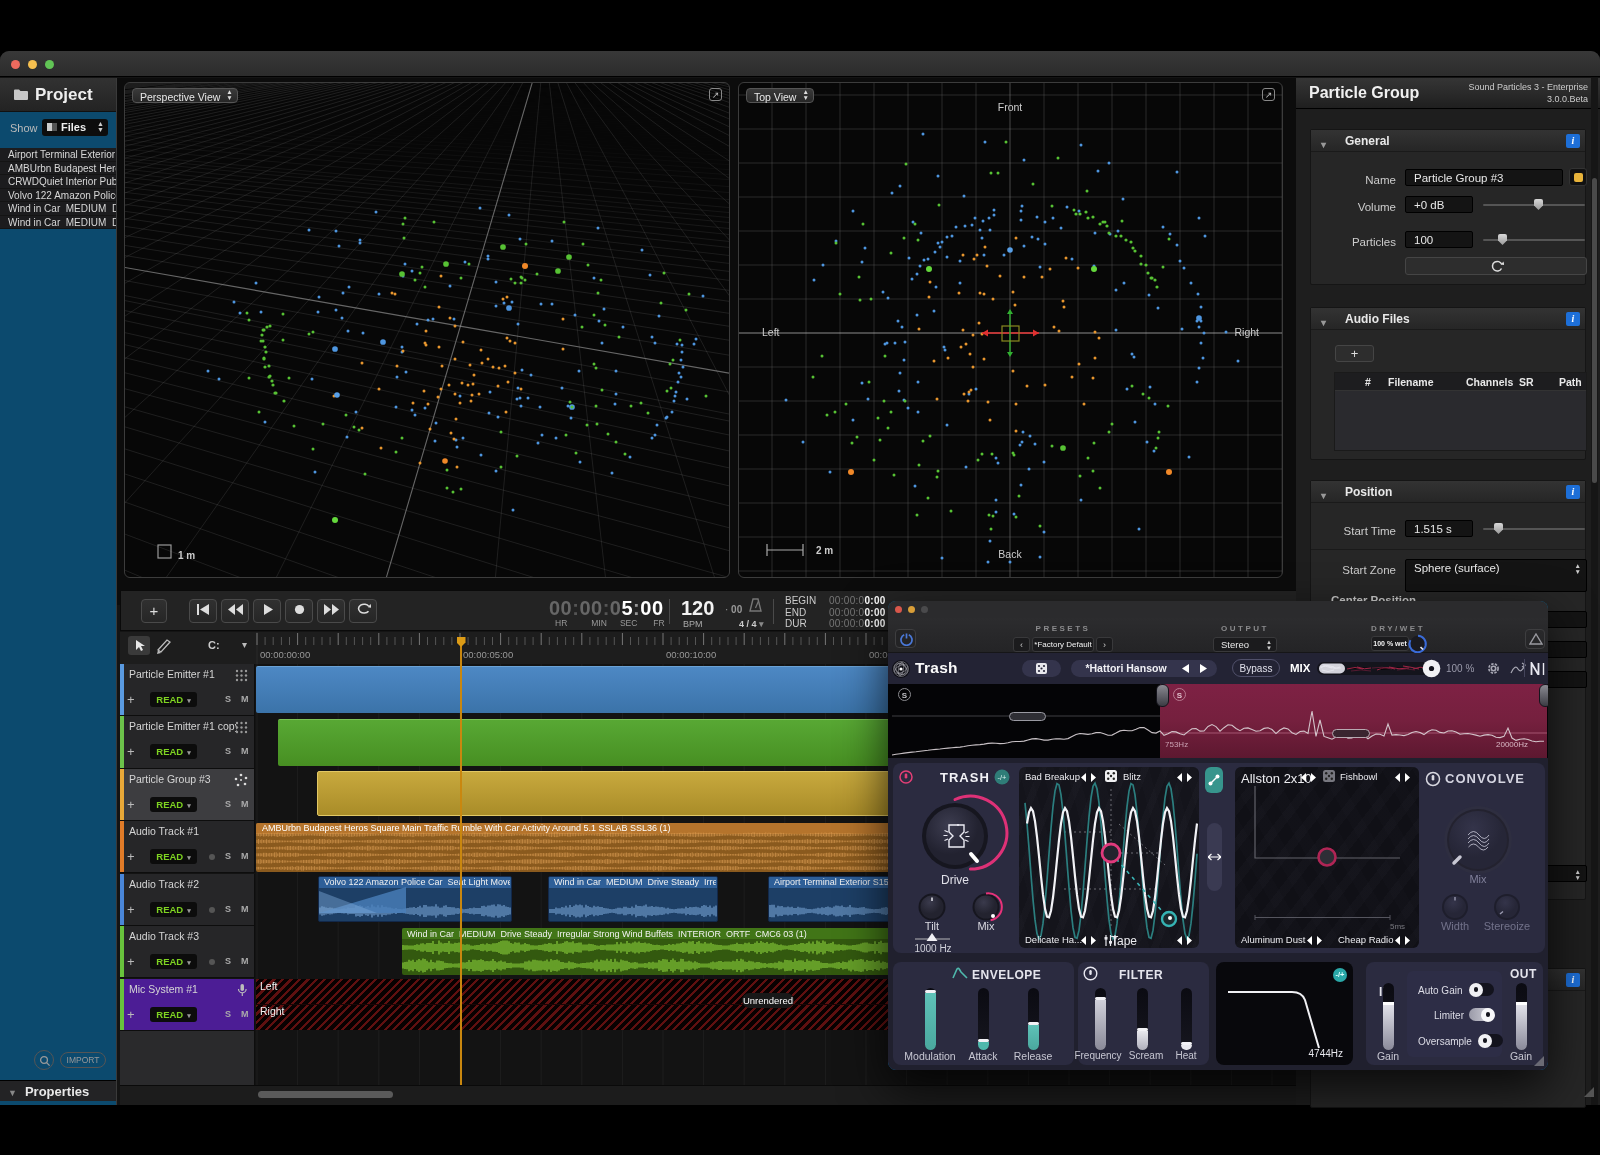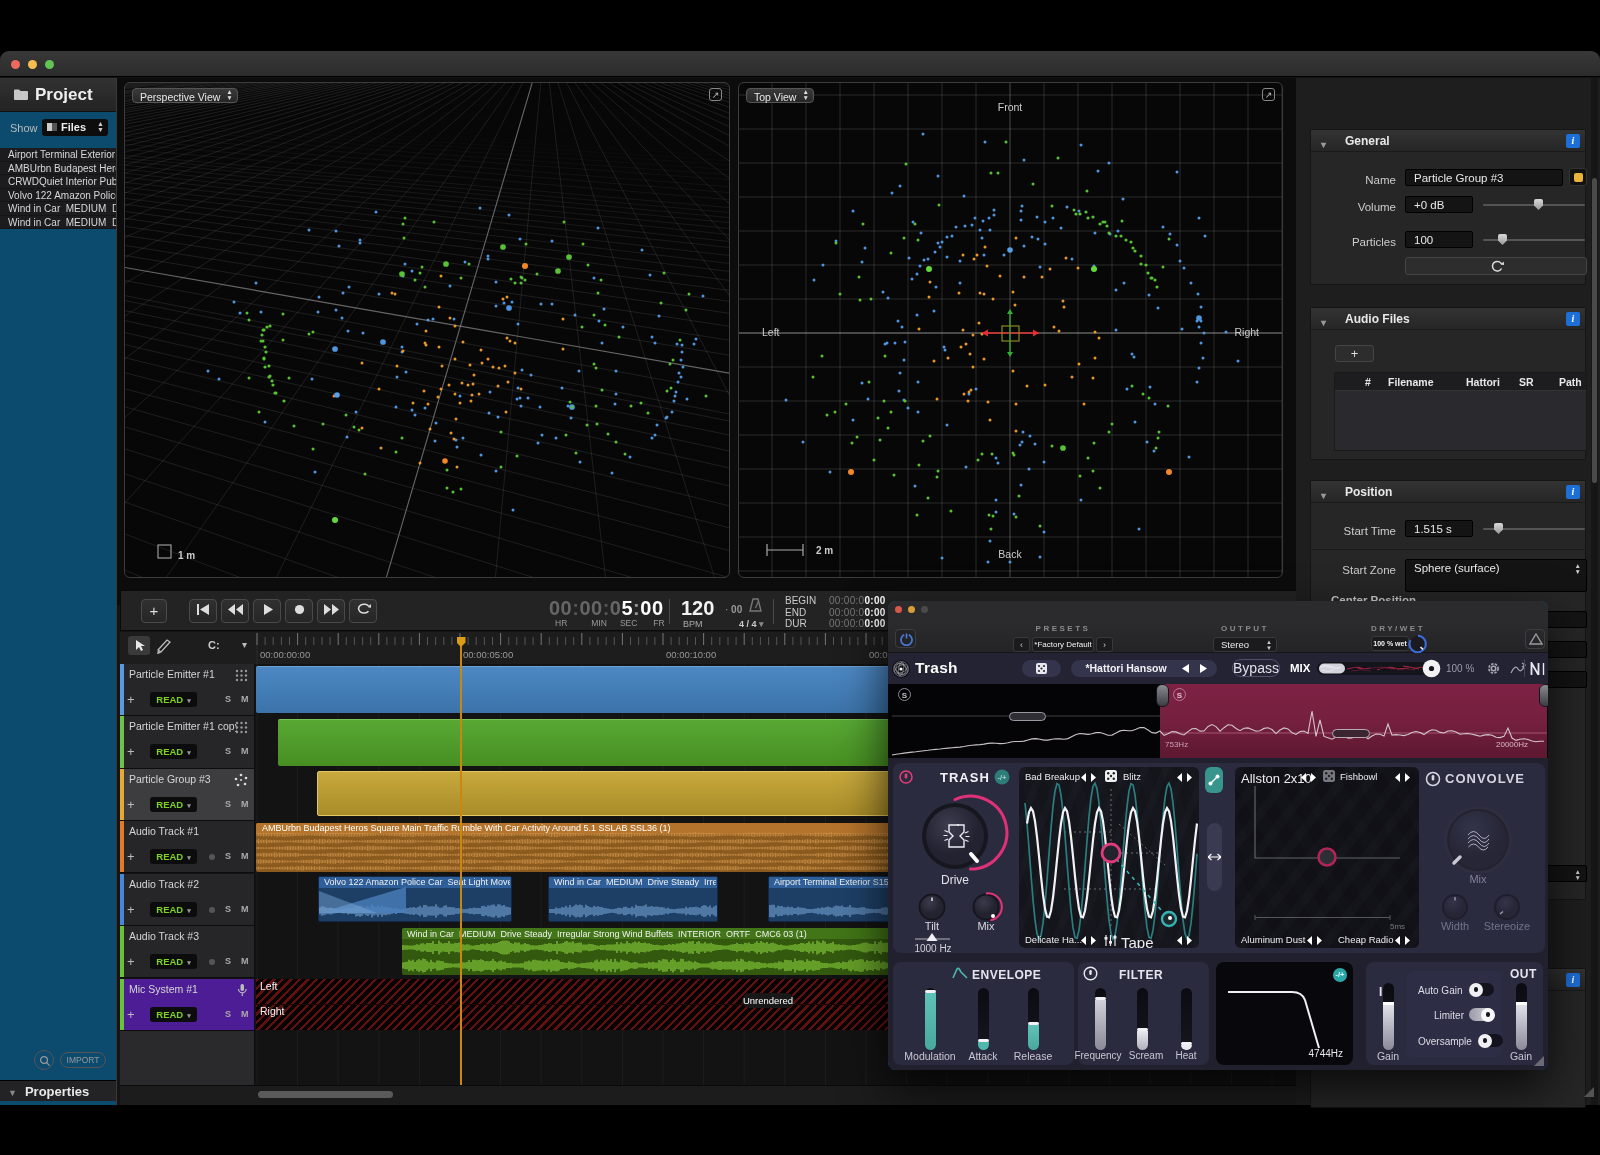--- a/index.html
+++ b/index.html
@@ -1359,20 +1359,24 @@
   <div style="position:absolute;left:486px;top:14px;width:52px;height:15px;background:#181818;border-radius:8px;color:#fff;font-size:9.5px;text-align:center;line-height:15px;">Unrendered</div>
 </div>
   <div style="position:absolute;left:120px;top:980.3px;width:135px;height:54px;background:#2a2a2c;border-right:1px solid #0d0d0d;"></div>
   <div style="position:absolute;left:120px;top:1034px;width:1480px;height:20px;background:#1c1c1c;border-top:1px solid #0a0a0a;"></div>
   <div style="position:absolute;left:258px;top:1040px;width:135px;height:7px;background:#5a5a5a;border-radius:4px;"></div>
   <div style="position:absolute;left:460px;top:586px;width:2px;height:448px;background:#c9870f;z-index:5;"></div>
   <div style="position:absolute;left:456.5px;top:586px;width:9px;height:10px;background:#dc9b16;clip-path:polygon(0 0,100% 0,100% 55%,50% 100%,0 55%);z-index:5;"></div>
 </div>
 
     <div id="rpanel">
+  <div style="position:absolute;left:0;top:0;width:100%;height:31px;background:linear-gradient(#353535,#1f1f1f);border-bottom:1px solid #000;">
+    <div style="position:absolute;left:13px;top:6px;font-size:16px;font-weight:bold;color:#f0f0f0;">Particle Group</div>
+    <div style="position:absolute;right:12px;top:3px;font-size:9px;color:#ccc;text-align:right;line-height:12px;">Sound Particles 3 - Enterprise<br>3.0.0.Beta</div>
+  </div>
 
   <div class="sect" style="top:51px;height:156px;">
     <div class="secthdr"><span class="chev">▾</span><span style="margin-left:34px;">General</span><div class="ibtn">i</div></div>
     <div class="flabel" style="left:25px;top:44px;">Name</div>
     <div class="finput" style="left:94px;top:39px;width:158px;height:17px;line-height:16px;">Particle Group #3</div>
     <div style="position:absolute;left:258px;top:38px;width:18px;height:18px;background:#111;border:1px solid #333;border-radius:3px;">
             <div style="position:absolute;left:4px;top:4px;width:9px;height:9px;background:#e8b33a;border-radius:2px;"></div>
           </div>
     <div class="flabel" style="left:25px;top:71px;">Volume</div>
     <div class="finput" style="left:94px;top:66px;width:68px;height:17px;line-height:16px;">+0 dB</div>
@@ -1390,21 +1394,21 @@
     </div>
   </div>
 
   <div class="sect" style="top:229px;height:153px;">
     <div class="secthdr"><span class="chev">▾</span><span style="margin-left:34px;">Audio Files</span><div class="ibtn">i</div></div>
     <div style="position:absolute;left:24px;top:37px;width:39px;height:17px;background:#2d2d2d;border:1px solid #454545;border-radius:3px;color:#ddd;font-size:13px;text-align:center;line-height:16px;">+</div>
     <div style="position:absolute;left:23px;top:64px;width:253px;height:79px;background:#2a2a2e;border:1px solid #1a1a1a;">
       <div style="position:absolute;left:0;top:0;width:100%;height:18px;background:#1d1d1f;border-bottom:1px solid #333;color:#e8e8e8;font-size:10.5px;font-weight:bold;line-height:18px;">
         <span style="position:absolute;left:30px;">#</span>
               <span style="position:absolute;left:53px;">Filename</span>
-              <span style="position:absolute;left:131px;">Hattori</span>
+              <span style="position:absolute;left:131px;">Channels</span>
               <span style="position:absolute;left:184px;">SR</span>
               <span style="position:absolute;left:224px;">Path</span>
       </div>
     </div>
   </div>
 
   <div class="sect" style="top:402px;height:420px;">
     <div class="secthdr"><span class="chev">▾</span><span style="margin-left:34px;">Position</span><div class="ibtn">i</div></div>
     <div class="flabel" style="left:25px;top:44px;">Start Time</div>
     <div class="finput" style="left:94px;top:39px;width:68px;height:17px;line-height:16px;">1.515 s</div>
@@ -1495,21 +1499,21 @@
     </div>
     <div style="position:absolute;left:183px;top:7px;width:146px;height:17px;background:#34344c;border-radius:9px;color:#f0f0f4;font-size:10.5px;font-weight:bold;line-height:17px;">
           <span style="display:block;margin-right:36px;text-align:center;">*Hattori Hansow</span>
       <svg width="7" height="9" style="position:absolute;right:28px;top:4px;">
             <path d="M7 0 L0 4.5 L7 9 z" fill="#fff"></path>
           </svg>
       <svg width="7" height="9" style="position:absolute;right:10px;top:4px;">
             <path d="M0 0 L7 4.5 L0 9 z" fill="#fff"></path>
           </svg>
     </div>
-    <div style="position:absolute;left:344px;top:6px;width:48px;height:18px;border:1px solid #50506a;border-radius:10px;color:#e0e0ea;font-size:14px;text-align:center;line-height:17px;">Bypass</div>
+    <div style="position:absolute;left:344px;top:6px;width:48px;height:18px;border:1px solid #50506a;border-radius:10px;color:#e0e0ea;font-size:10px;text-align:center;line-height:17px;">Bypass</div>
     <div style="position:absolute;left:402px;top:9px;font-size:11.5px;font-weight:bold;color:#fff;">MIX</div>
     <svg width="122" height="15" style="position:absolute;left:429px;top:8px;">
       <rect x="0" y="1" width="122" height="13" rx="6.5" fill="#14141c"></rect>
       <g stroke="#e8e8f0" stroke-width="1">
             <path d="M4 7 q4 -4 9 -1 q5 3 10 0 M5 9 q6 3 12 0 M3 6 q5 -2 12 1 M6 4 q5 0 11 2 M16 6 q4 2 8 1"></path>
           </g>
       <rect x="2" y="2.5" width="26" height="10" rx="5" fill="#e4e4ec" opacity="0.92"></rect>
       <g stroke="#c22a50" stroke-width="1" opacity="0.8">
             <path d="M30 8 q8 -3 16 0 M40 6 q8 3 14 1 M60 9 q9 -4 18 -1 M72 6 q10 3 20 1 M86 5 q8 1 16 3 M96 8 q7 -3 14 -1"></path>
           </g>
@@ -1651,21 +1655,21 @@
             <line x1="2" y1="0" x2="2" y2="11"></line>
             <line x1="6.5" y1="0" x2="6.5" y2="11"></line>
             <line x1="11" y1="0" x2="11" y2="11"></line>
           </g>
           <g fill="#e8e8ee">
             <rect x="0.5" y="2" width="3" height="2.6"></rect>
             <rect x="5" y="6" width="3" height="2.6"></rect>
             <rect x="9.5" y="1" width="3" height="2.6"></rect>
           </g>
         </svg>
-    <div style="position:absolute;left:102px;top:167px;font-size:15px;color:#ececf0;">Tape</div>
+    <div style="position:absolute;left:92px;top:167px;font-size:12px;color:#ececf0;">Tape</div>
     <svg width="22" height="9" style="position:absolute;left:158px;top:169px;">
           <path d="M5 0 L0 4.5 L5 9 z M10 0 l5 4.5 L10 9 z" fill="#fff"></path>
         </svg>
   </div>
 
   <div style="position:absolute;left:317px;top:166px;width:18px;height:26px;background:#37958d;border-radius:6px;">
     <svg width="12" height="12" style="position:absolute;left:3px;top:7px;">
           <circle cx="2.5" cy="9.5" r="2" fill="#fff"></circle>
           <circle cx="9.5" cy="2.5" r="2" fill="#fff"></circle>
           <line x1="3.5" y1="8.5" x2="8.5" y2="3.5" stroke="#fff" stroke-width="1.4"></line>

